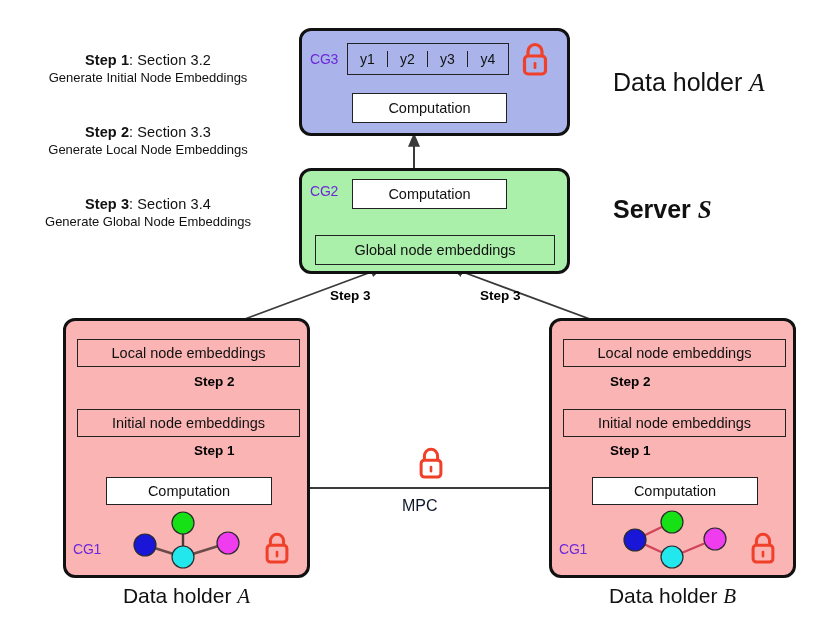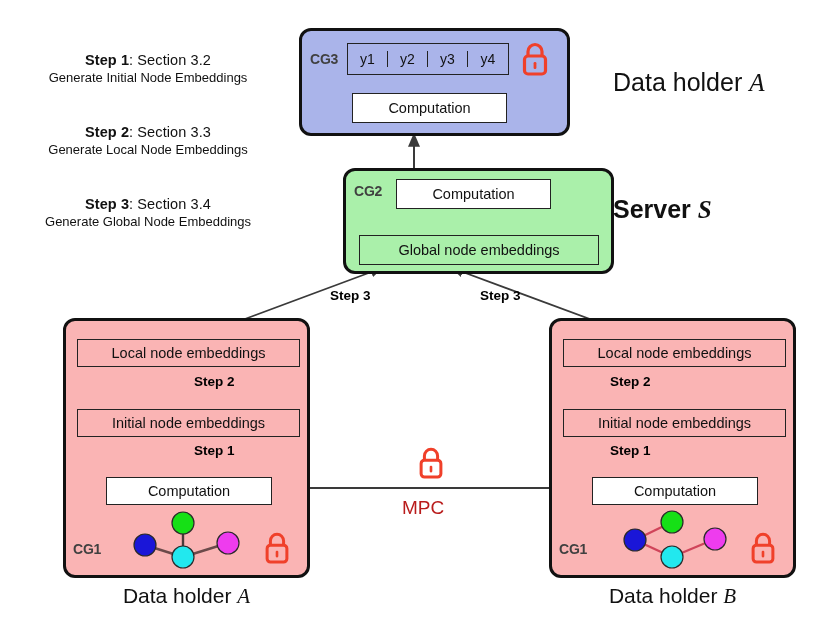--- a/index.html
+++ b/index.html
@@ -30,29 +30,29 @@
   .legend-line2 { font-size: 13px; margin-top: 2px; white-space: nowrap; }
 
   
   .container-box {
     position: absolute;
     border: 3px solid #111111;
     border-radius: 12px;
     box-sizing: border-box;
   }
   .box-blue  { background: #aab4ea; }
-  .box-green { background: #aaf0aa; margin-left: 44px; }
+  .box-green { background: #aaf0aa; }
   .box-pink  { background: #fab4b4; }
 
   .cg-tag {
     position: absolute;
     font-size: 14px;
-    font-weight: bold;
+    font-weight: normal;
     letter-spacing: -0.2px;
-    color: #404040;
+    color: #6d28d9;
   }
 
   
   .inner-rect {
     position: absolute;
     box-sizing: border-box;
     border: 1.6px solid #222;
     display: flex;
     align-items: center;
     justify-content: center;
@@ -108,22 +108,22 @@
     white-space: nowrap;
     color: #111;
     text-align: center;
   }
   .bottom-label .cal {
     font-family: "Liberation Serif", serif;
     font-style: italic;
   }
   .mpc-label {
     position: absolute;
-    font-size: 19px;
-    color: #b91c1c;
+    font-size: 16px;
+    color: #0f172a;
     white-space: nowrap;
   }
 
   
   .lock { position: absolute; }
 </style>
 </head>
 <body>
 
 <div id="root">

